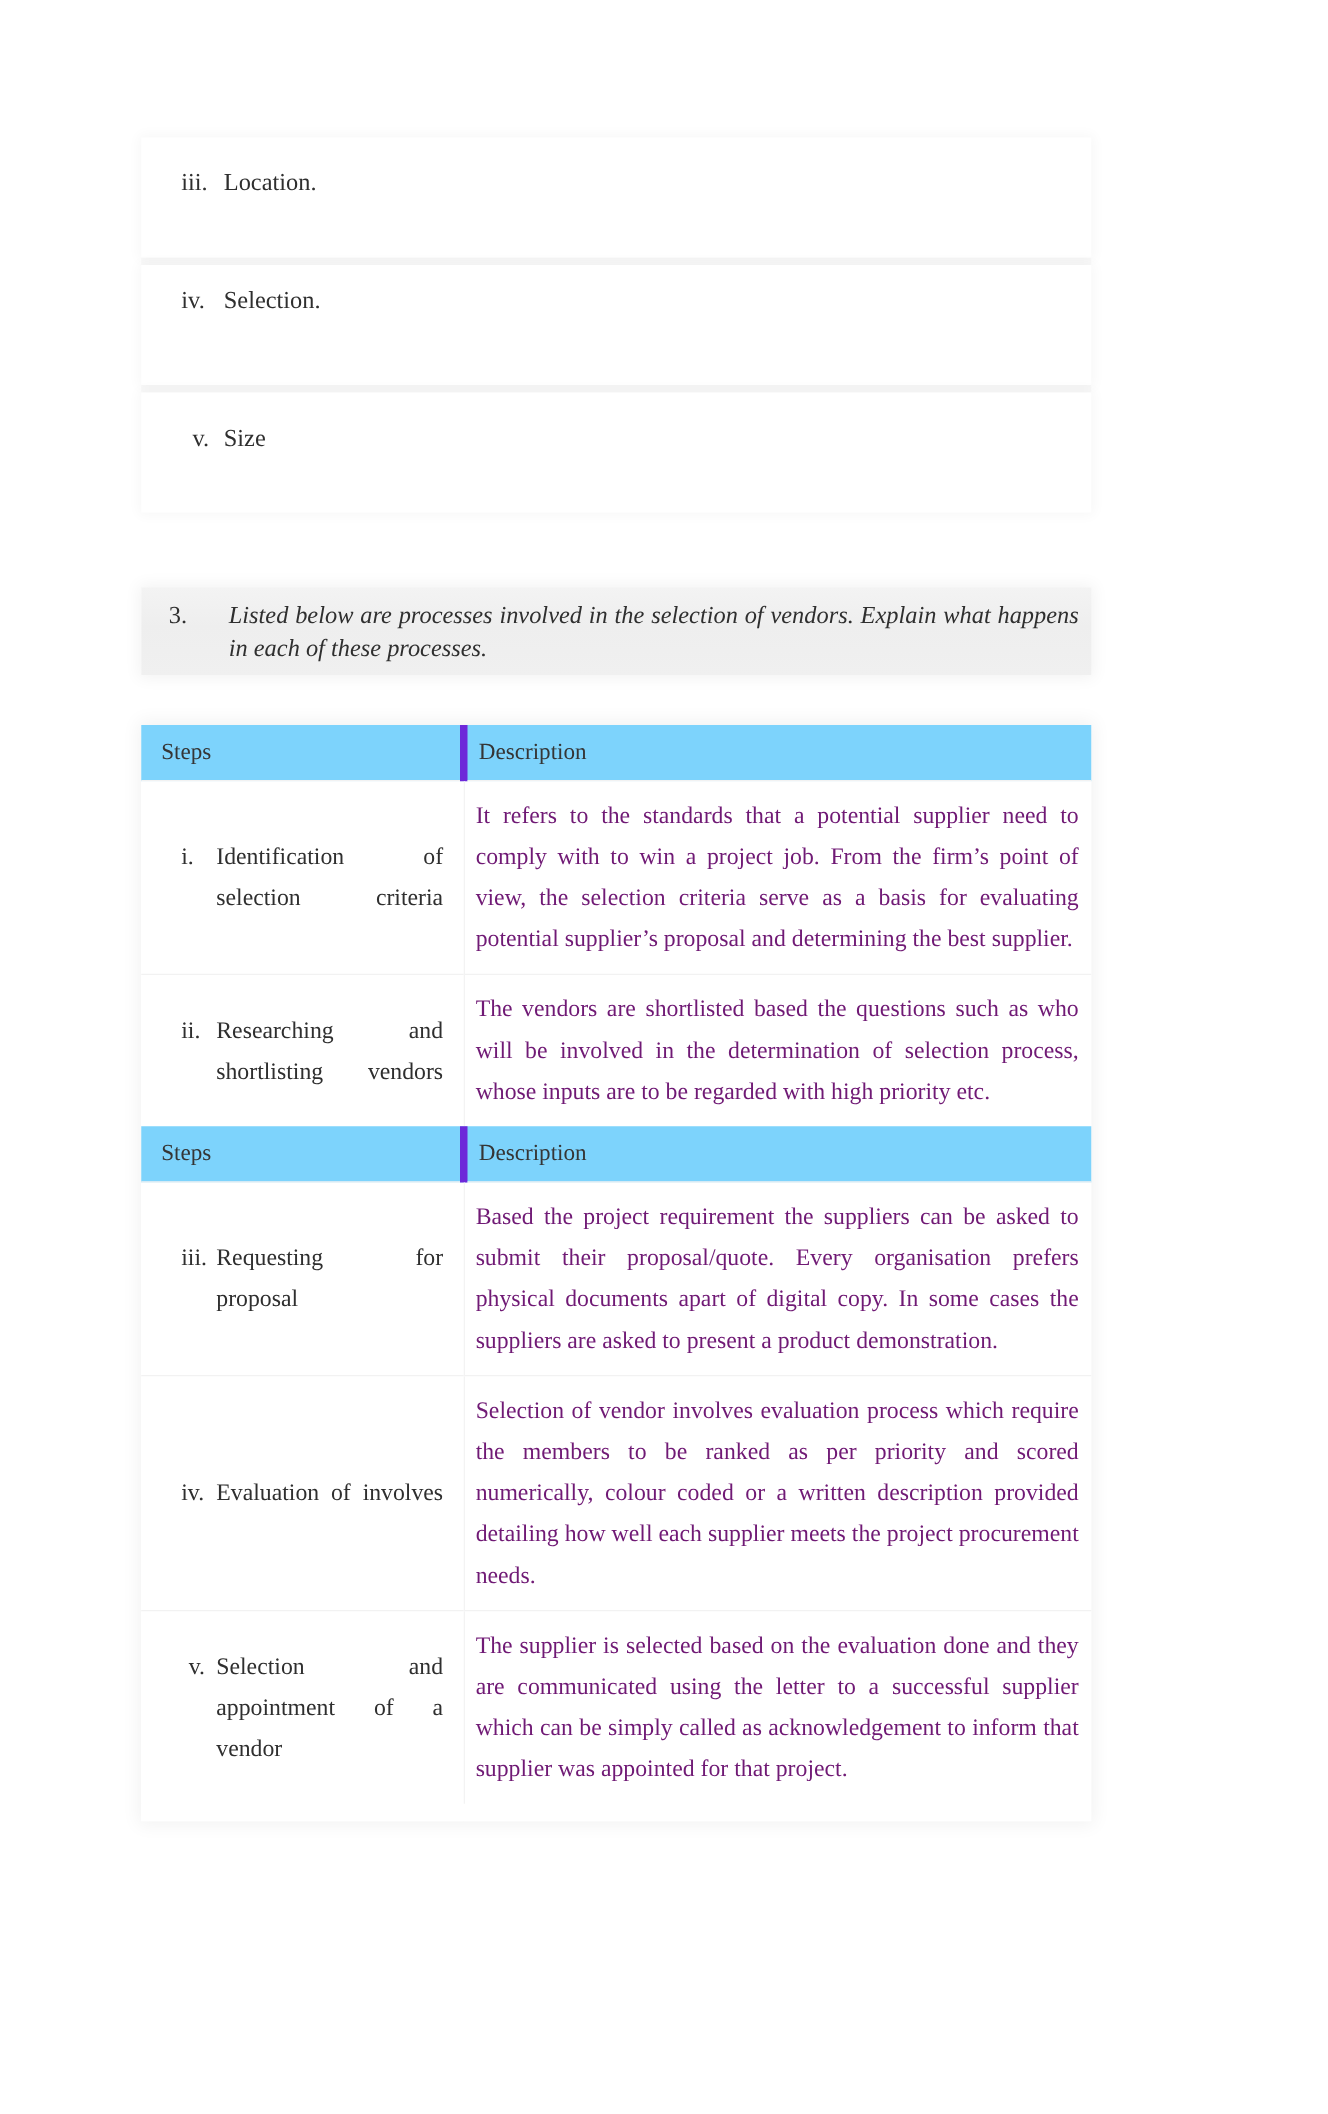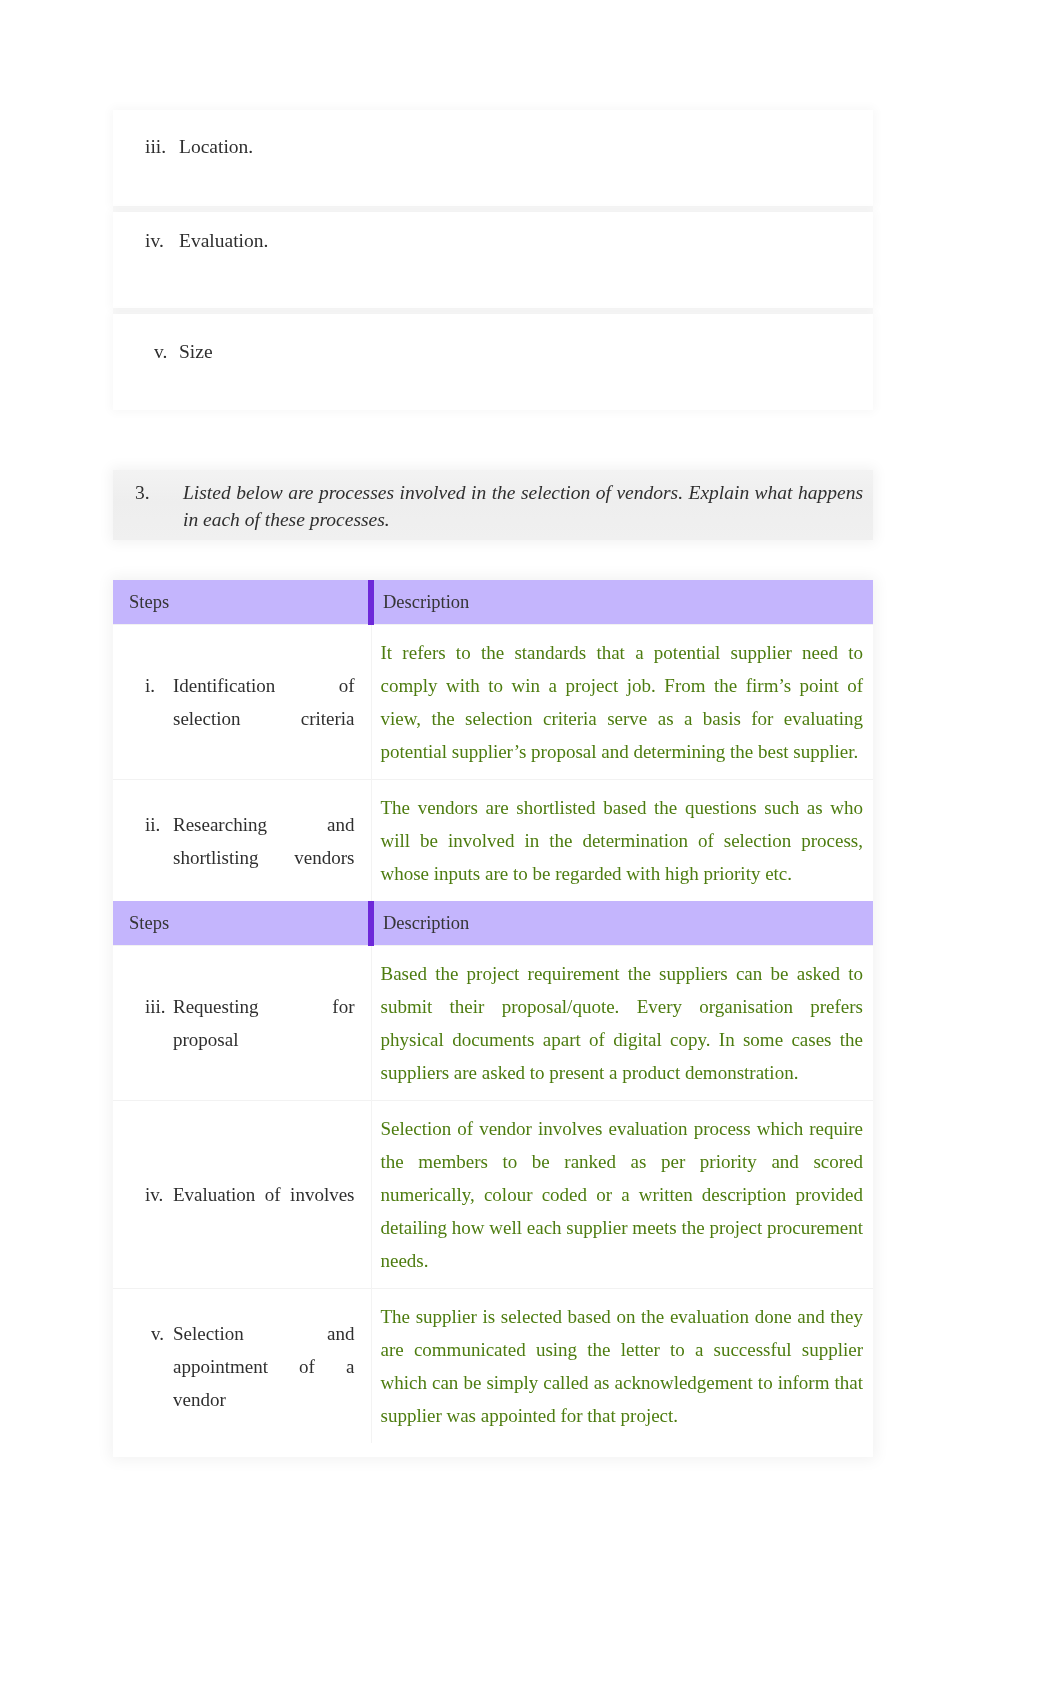--- a/index.html
+++ b/index.html
@@ -118,21 +118,21 @@
   }
   table.vtable {
     border-collapse: collapse;
     width: 760px;
     table-layout: fixed;
   }
   table.vtable col.c-steps { width: 258px; }
   table.vtable col.c-desc  { width: 502px; }
 
   tr.hdr td {
-    background: #c4b5fd;
+    background: #7dd3fc;
     height: 44px;
     vertical-align: middle;
     font-size: 18.5px;
     color: #353535;
     padding: 0 0 0 0;
     margin-left: 32px;
   }
   tr.hdr td.steps-cell { padding-left: 16px; }
   tr.hdr td.desc-cell  { padding-left: 9px; border-left: 6px solid #6d28d9; }
 
@@ -169,21 +169,21 @@
     flex: 1 1 auto;
     text-align: justify;
     text-align-last: justify;
     text-justify: inter-word;
     padding-right: 4px;
   }
 
   .desc-text {
     font-size: 19px;
     line-height: 33px;
-    color: #4d7c0f;
+    color: #701a75;
     text-align: justify;
     text-justify: inter-word;
     padding-right: 2px;
   }
 
   .spacer-row td {
     height: 14px;
     background: #ffffff;
     border: none;
     padding: 0;
@@ -200,21 +200,21 @@
       <div class="li-line">
         <span class="li-num">iii.</span>
         <span class="li-text">Location.</span>
       </div>
     </div>
     <div class="top-gap"></div>
 
     <div class="top-row r2">
       <div class="li-line">
         <span class="li-num">iv.</span>
-        <span class="li-text">Evaluation.</span>
+        <span class="li-text">Selection.</span>
       </div>
     </div>
     <div class="top-gap"></div>
 
     <div class="top-row r3">
       <div class="li-line">
         <span class="li-num center">v.</span>
         <span class="li-text">Size</span>
       </div>
     </div>

